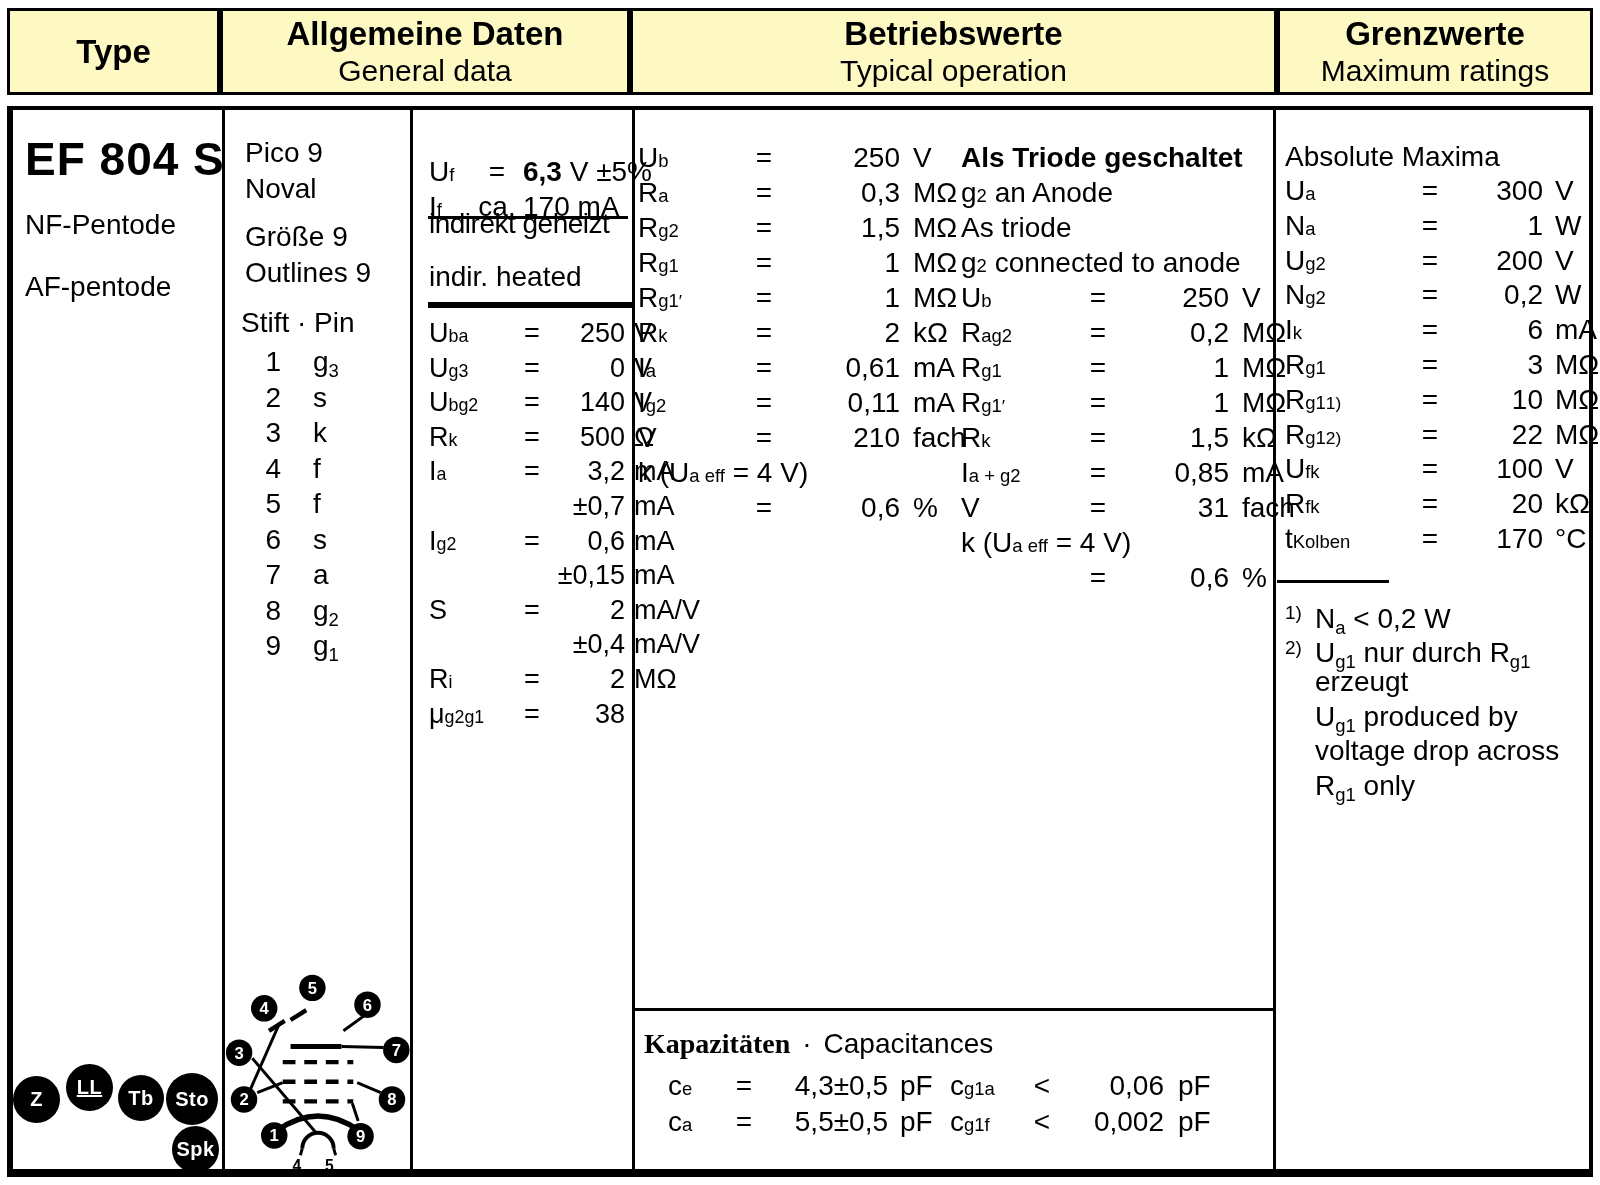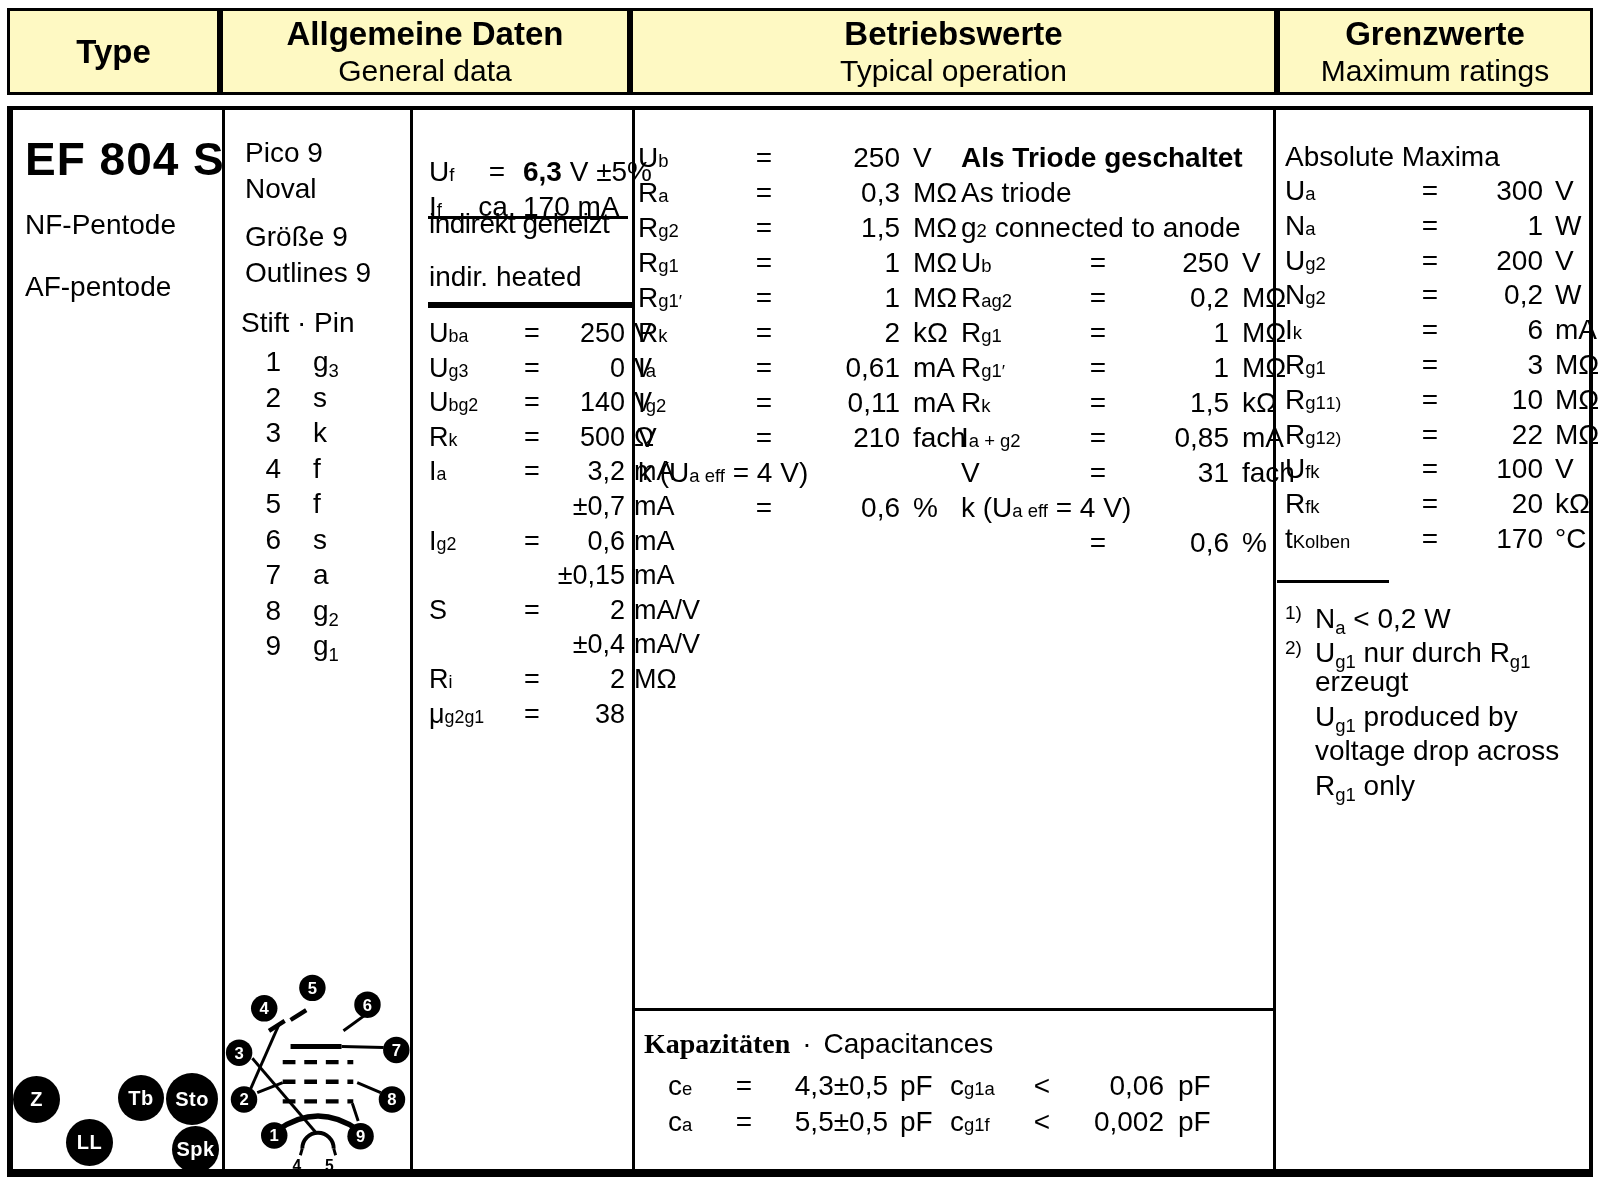--- a/index.html
+++ b/index.html
@@ -44,21 +44,21 @@
   
   .tube-name{font-size:46px;font-weight:bold;letter-spacing:1px;}
   
   .pin-row{height:35.5px;line-height:35.5px;font-size:28px;white-space:nowrap;}
   .pin-row .num{display:inline-block;width:26px;text-align:right;margin-left:14px;}
   .pin-row .elec{display:inline-block;margin-left:32px;}
   
   .badge{position:absolute;background:#000;color:#fff;border-radius:50%;
          display:flex;align-items:center;justify-content:center;font-size:20px;font-weight:bold;letter-spacing:0.5px;}
   .b1{left:0px;top:966px;width:47px;height:47px;}
-  .b2{left:53px;top:1009px;width:47px;height:47px;}
+  .b2{left:53px;top:954px;width:47px;height:47px;text-decoration:underline;}
   .b3{left:105px;top:965px;width:46px;height:46px;}
   .b4{left:153px;top:963px;width:52px;height:52px;}
   .b5{left:159px;top:1016px;width:47px;height:47px;}
   
   .fn-line{height:34.5px;line-height:34.5px;font-size:28px;white-space:nowrap;}
   .fn-line .mk{display:inline-block;width:30px;font-size:19px;vertical-align:0.45em;}
   
   .caps-title{font-size:28px;white-space:nowrap;}
   .caps-title .de{font-weight:bold;font-family:Liberation Serif, serif;}
   .caps-title .dot{padding:0 12px;}
@@ -191,20 +191,21 @@
         <div class="row"><span class="lbl">I<span class="sb">a</span></span><span class="eq">=</span><span class="val">0,61</span><span class="unit">mA</span></div>
         <div class="row"><span class="lbl">I<span class="sb">g2</span></span><span class="eq">=</span><span class="val">0,11</span><span class="unit">mA</span></div>
         <div class="row"><span class="lbl">V</span><span class="eq">=</span><span class="val">210</span><span class="unit">fach</span></div>
         <div class="row wide"><span class="lbl">k (U<span class="sb">a eff</span> = 4 V)</span></div>
         <div class="row"><span class="lbl"></span><span class="eq">=</span><span class="val">0,6</span><span class="unit">%</span></div>
       </div>
 
     <div class="abs" style="left:948px;top:30px;width:312px;">
       <div class="t28" style="font-weight:bold;height:35px;line-height:35px;">Als Triode geschaltet</div>
       <div class="rows col-tri">
+          <div class="row wide"><span class="lbl">g<span class="sb">2</span> an Anode</span></div>
           <div class="row wide"><span class="lbl">As triode</span></div>
           <div class="row wide"><span class="lbl">g<span class="sb">2</span> connected to anode</span></div>
           <div class="row"><span class="lbl">U<span class="sb">b</span></span><span class="eq">=</span><span class="val">250</span><span class="unit">V</span></div>
           <div class="row"><span class="lbl">R<span class="sb">ag2</span></span><span class="eq">=</span><span class="val">0,2</span><span class="unit">MΩ</span></div>
           <div class="row"><span class="lbl">R<span class="sb">g1</span></span><span class="eq">=</span><span class="val">1</span><span class="unit">MΩ</span></div>
           <div class="row"><span class="lbl">R<span class="sb">g1</span><span class="sp">′</span></span><span class="eq">=</span><span class="val">1</span><span class="unit">MΩ</span></div>
           <div class="row"><span class="lbl">R<span class="sb">k</span></span><span class="eq">=</span><span class="val">1,5</span><span class="unit">kΩ</span></div>
           <div class="row"><span class="lbl">I<span class="sb">a + g2</span></span><span class="eq">=</span><span class="val">0,85</span><span class="unit">mA</span></div>
           <div class="row"><span class="lbl">V</span><span class="eq">=</span><span class="val">31</span><span class="unit">fach</span></div>
           <div class="row wide"><span class="lbl">k (U<span class="sb">a eff</span> = 4 V)</span></div>

